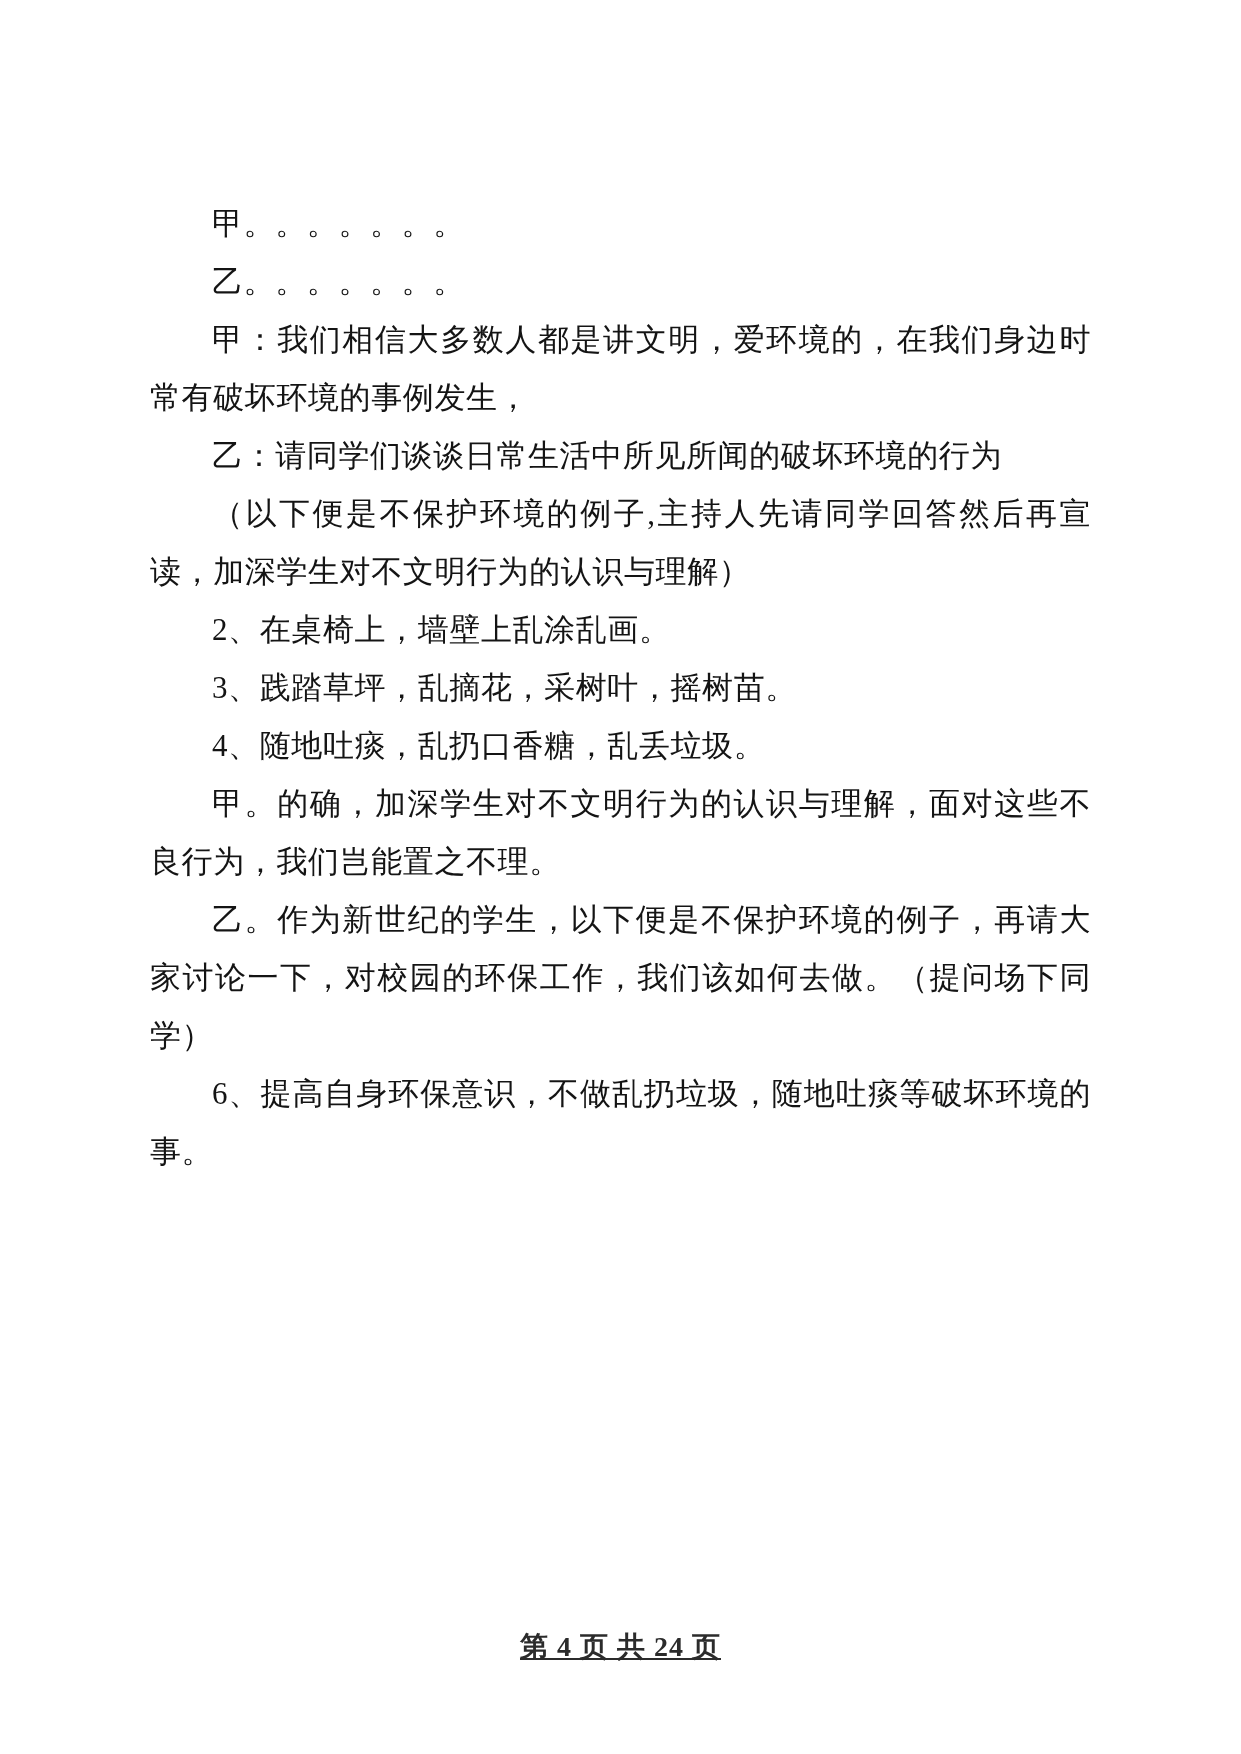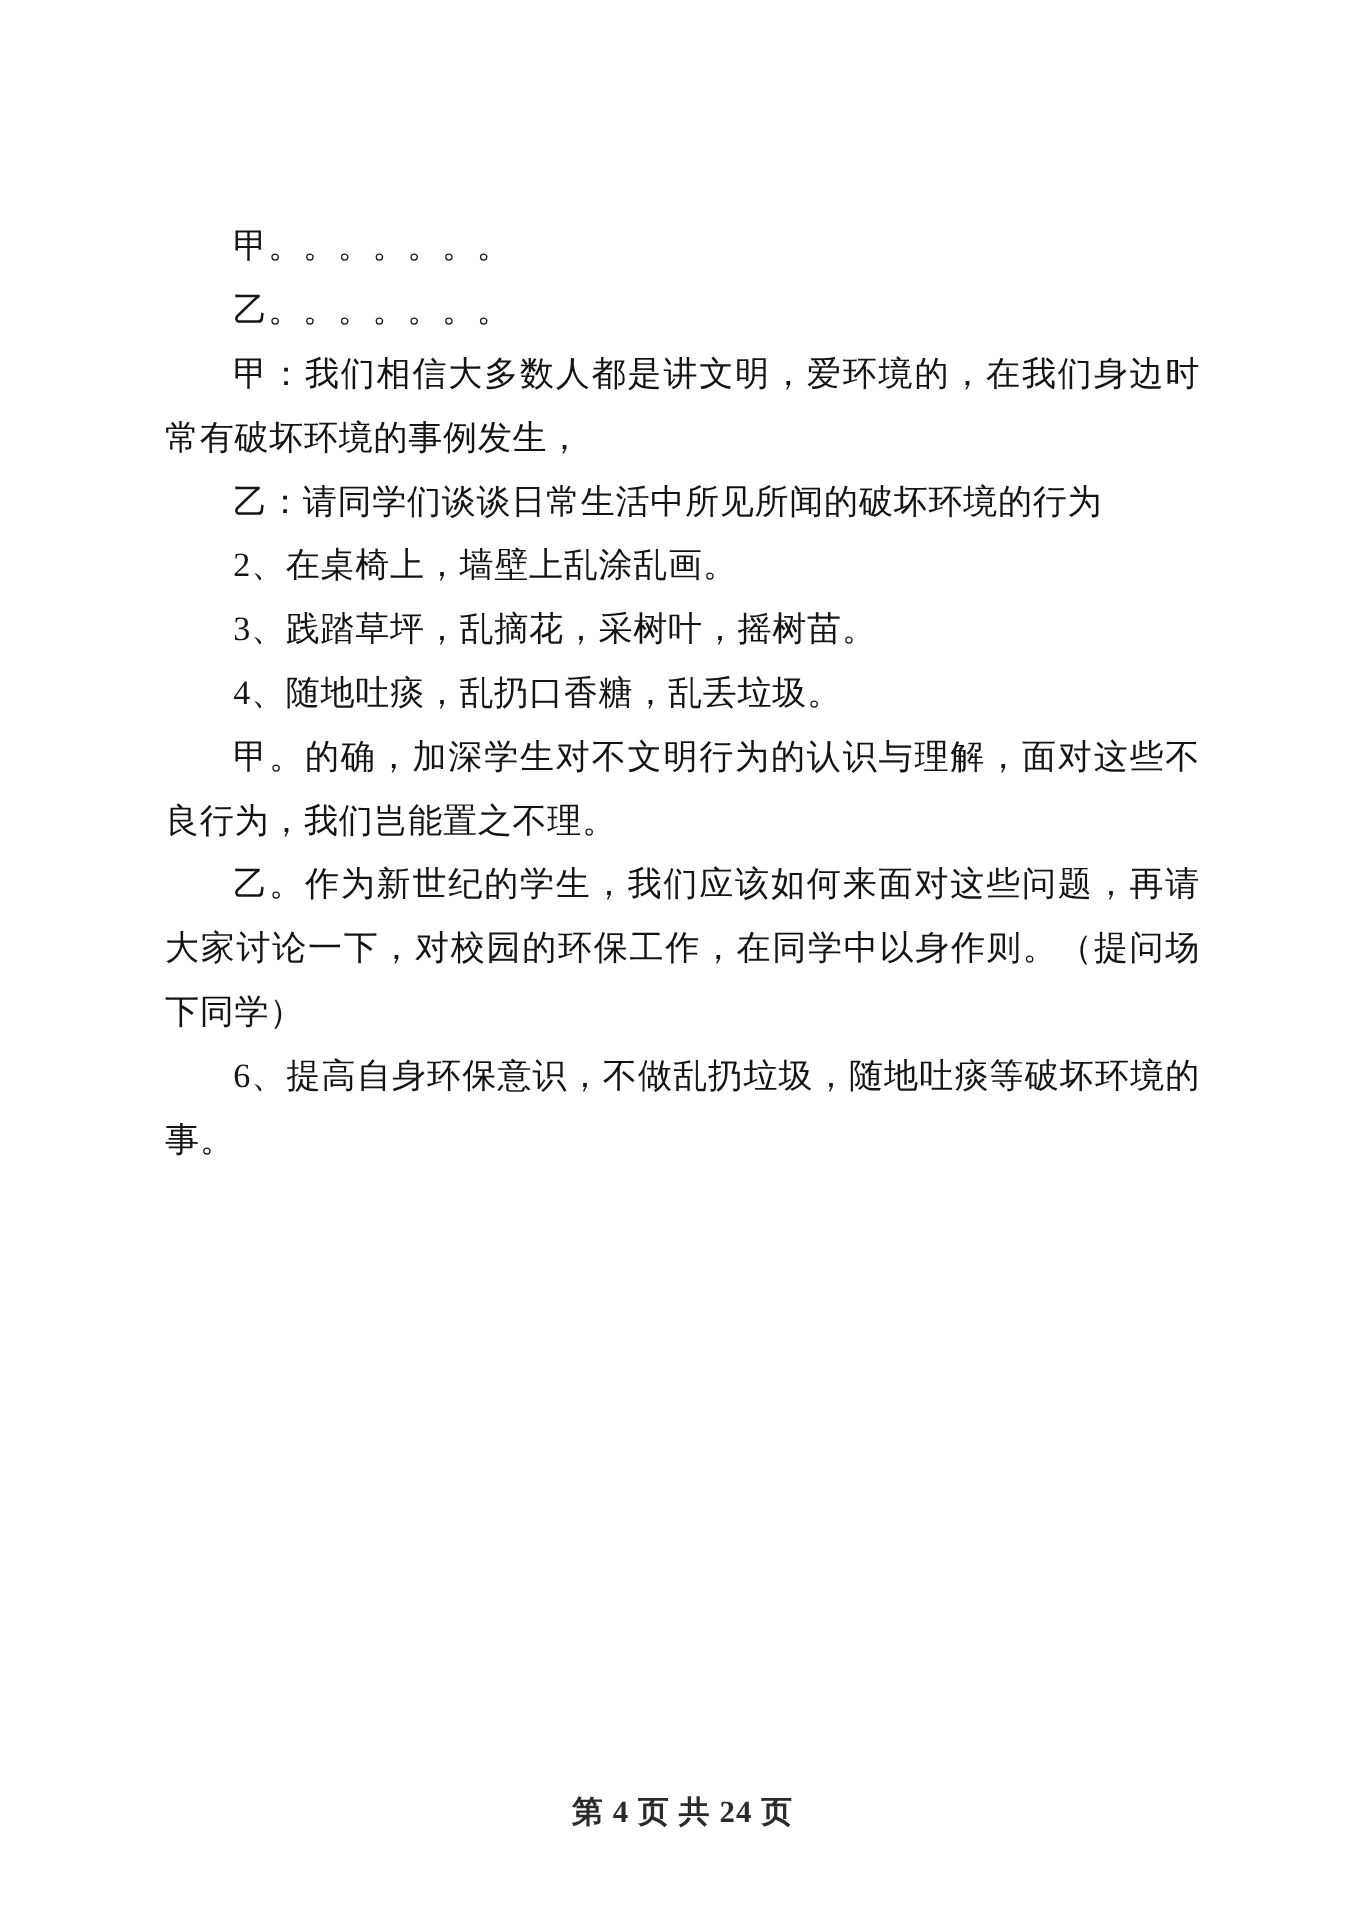--- a/index.html
+++ b/index.html
@@ -39,32 +39,34 @@
     position: absolute;
     left: 0;
     right: 0;
     bottom: 88px;
     text-align: center;
     font-size: 28px;
     font-weight: bold;
     letter-spacing: 1px;
     color: #2b2b2b;
     font-family: "Liberation Serif", "DejaVu Serif", serif;
+    text-decoration: underline;
   }
 </style>
 </head>
 <body>
 
 <div class="page">
   <div class="doc-body">
     <p class="para">甲。。。。。。。</p>
     <p class="para">乙。。。。。。。</p>
     <p class="para">甲：我们相信大多数人都是讲文明，爱环境的，在我们身边时常有破坏环境的事例发生，</p>
     <p class="para">乙：请同学们谈谈日常生活中所见所闻的破坏环境的行为</p>
+    <p class="para">（以下便是不保护环境的例子,主持人先请同学回答然后再宣读，加深学生对不文明行为的认识与理解）</p>
     <p class="para">2、在桌椅上，墙壁上乱涂乱画。</p>
     <p class="para">3、践踏草坪，乱摘花，采树叶，摇树苗。</p>
     <p class="para">4、随地吐痰，乱扔口香糖，乱丢垃圾。</p>
     <p class="para">甲。的确，加深学生对不文明行为的认识与理解，面对这些不良行为，我们岂能置之不理。</p>
-    <p class="para">乙。作为新世纪的学生，我们应该如何来面对这些问题，再请大家讨论一下，对校园的环保工作，在同学中以身作则。（提问场下同学）</p>
+    <p class="para">乙。作为新世纪的学生，以下便是不保护环境的例子，再请大家讨论一下，对校园的环保工作，我们该如何去做。（提问场下同学）</p>
     <p class="para">6、提高自身环保意识，不做乱扔垃圾，随地吐痰等破坏环境的事。</p>
   </div>
   <div class="footer">第 4 页 共 24 页</div>
 </div>
 
 </body></html>

